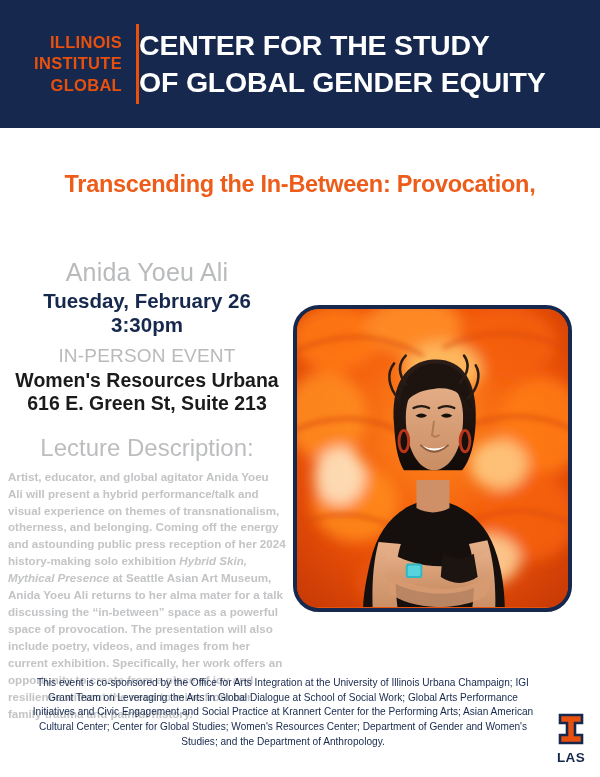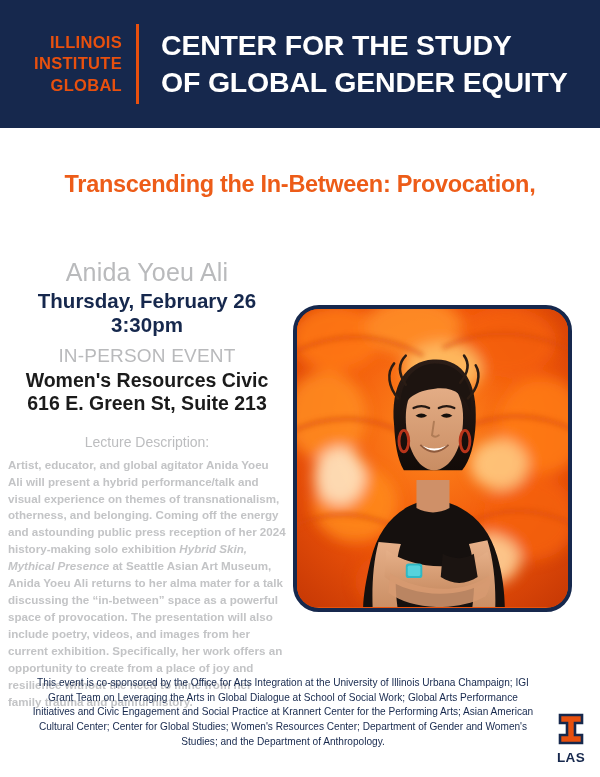--- a/index.html
+++ b/index.html
@@ -22,21 +22,20 @@
     text-align: right;
     color: #e8500e;
     font-weight: 700; font-size: 16.5px; line-height: 1.28;
     letter-spacing: 0.3px;
   }
   .igi-logo div { white-space: nowrap; }
   .header-divider {
     width: 3px; height: 80px; background: #e8500e; flex: none;
   }
   .header-title {
-    padding-left: 22px;
     color: #ffffff;
     font-weight: 700; font-size: 28.5px; line-height: 1.3;
     letter-spacing: -0.2px;
   }
   .header-title div { white-space: nowrap; }
 
   
   .event-title {
     position: absolute; left: 0; top: 168px; width: 600px;
     text-align: center;
@@ -69,21 +68,21 @@
   }
   .venue-name {
     margin-top: 1px;
     color: #1b1b1b; font-weight: 700; font-size: 19.5px; line-height: 1.2;
   }
   .venue-address {
     color: #1b1b1b; font-weight: 700; font-size: 19.5px; line-height: 1.2;
   }
   .desc-heading {
     margin-top: 18px;
-    color: #bcbdbf; font-weight: 400; font-size: 14px; line-height: 1.2;
+    color: #bcbdbf; font-weight: 400; font-size: 24px; line-height: 1.2;
   }
   .desc-body {
     margin-top: 6px;
     color: #c3c4c6; font-weight: 700; font-size: 11.6px; line-height: 1.46;
     text-align: left;
   }
   .desc-body i { font-style: italic; }
 
   
   .photo-frame {
@@ -128,24 +127,24 @@
       <div>OF GLOBAL GENDER EQUITY</div>
     </div>
   </div>
 
   <div class="event-title">
     <div>Transcending the In-Between: Provocation,</div>
   </div>
 
   <div class="left-col">
     <div class="speaker-name">Anida Yoeu Ali</div>
-    <div class="event-date">Thursday, February 26</div>
+    <div class="event-date">Tuesday, February 26</div>
     <div class="event-time">3:30pm</div>
     <div class="event-mode">IN-PERSON EVENT</div>
-    <div class="venue-name">Women's Resources Civic</div>
+    <div class="venue-name">Women's Resources Urbana</div>
     <div class="venue-address">616 E. Green St, Suite 213</div>
 
     <div class="desc-heading">Lecture Description:</div>
     <div class="desc-body">
       <span>Artist, educator, and global agitator Anida Yoeu Ali will present a hybrid performance/talk and visual experience on themes of transnationalism, otherness, and belonging. Coming off the energy and astounding public press reception of her 2024 history-making solo exhibition </span><i>Hybrid Skin, Mythical Presence</i><span> at Seattle Asian Art Museum, Anida Yoeu Ali returns to her alma mater for a talk discussing the “in-between” space as a powerful space of provocation. The presentation will also include poetry, videos, and images from her current exhibition. Specifically, her work offers an opportunity to create from a place of joy and resilience without the need to mine from her family trauma and painful history.</span>
     </div>
   </div>
 
   <div class="photo-frame">
     <svg class="photo-art" viewBox="0 0 279 307" preserveAspectRatio="xMidYMid slice">

